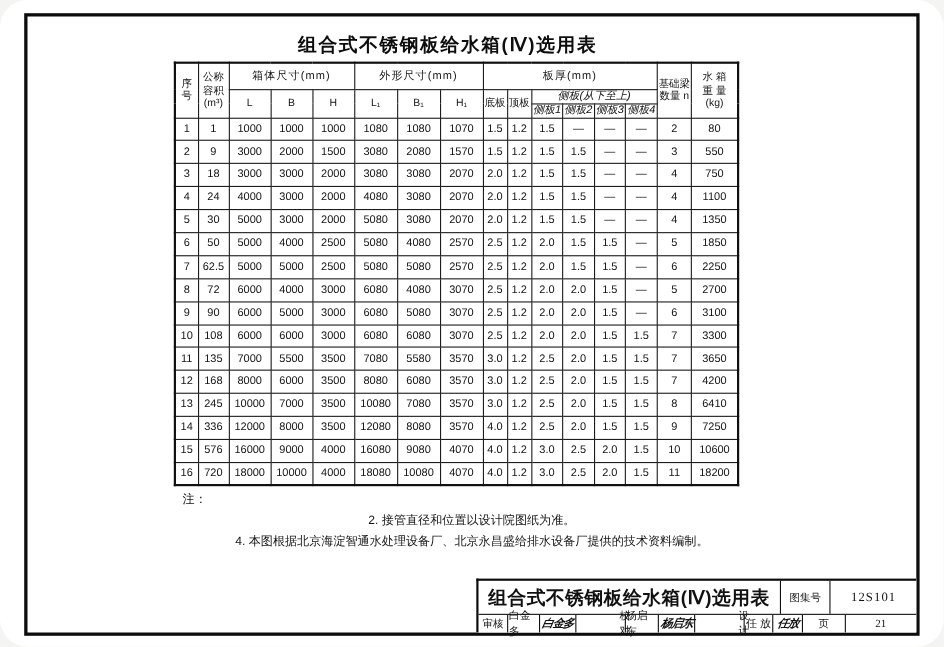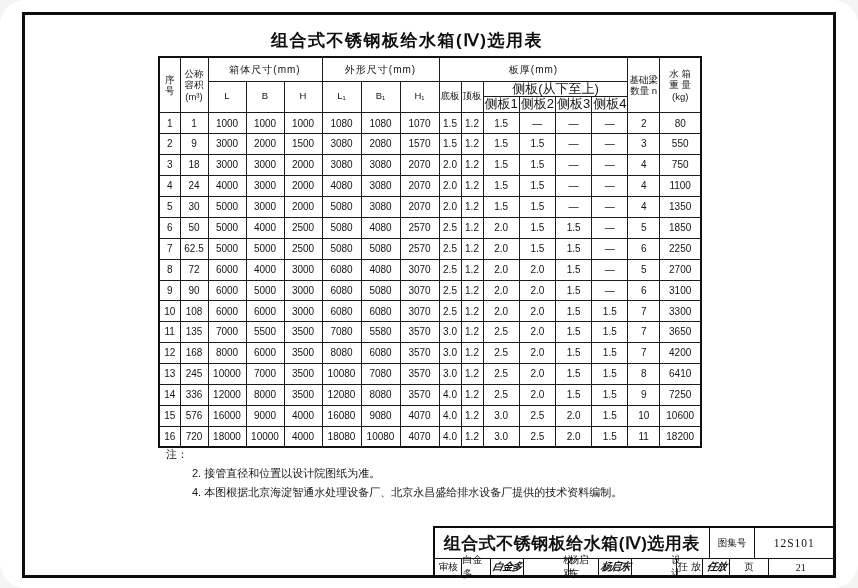--- a/index.html
+++ b/index.html
@@ -27,31 +27,31 @@
     border:1px solid #1c1c1c; text-align:center; vertical-align:middle;
     padding:0 1px; font-weight:normal; line-height:1.15;
     overflow:hidden; white-space:nowrap;
   }
   table.sel-table { border:2px solid #111; }
   table.sel-table thead tr.h-a { height:24px; }
   table.sel-table thead tr.h-b { height:13px; }
   table.sel-table thead tr.h-c { height:13px; }
   table.sel-table thead th { font-size:9.5px; }
   table.sel-table thead th.grp { font-size:10px; letter-spacing:1px; }
-  table.sel-table thead th.tiny { font-size:13px; letter-spacing:0; }
+  table.sel-table thead th.tiny { font-size:10px; letter-spacing:0;font-style:italic; }
   table.sel-table tbody tr { height:20.9px; }
   table.sel-table tbody td { font-size:10px; }
   .hl { display:block; line-height:1.2; }
   .notes {
     position:absolute; left:166px; top:445px; width:500px;
     font-size:11px; line-height:19px; color:#151515;
   }
   .notes .note-row { display:flex; }
   .notes .note-label { width:26px; flex:none; }
-  .notes .note-num-indent { margin-left:26px; }
+  .notes .note-num-indent { margin-left:26px;text-align:center; }
   .title-block {
     position:absolute; left:433px; top:526px; width:400px; height:49px;
     border:2px solid #0d0d0d; border-right:none; border-bottom:none;
     display:flex; flex-direction:column; background:#fff;
   }
   .tb-row-top { display:flex; flex:1; border-bottom:1px solid #111; }
   .tb-row-bot { display:flex; height:16px; }
   .tb-cell {
     display:flex; align-items:center; justify-content:center;
     border-right:1px solid #111; height:100%;

